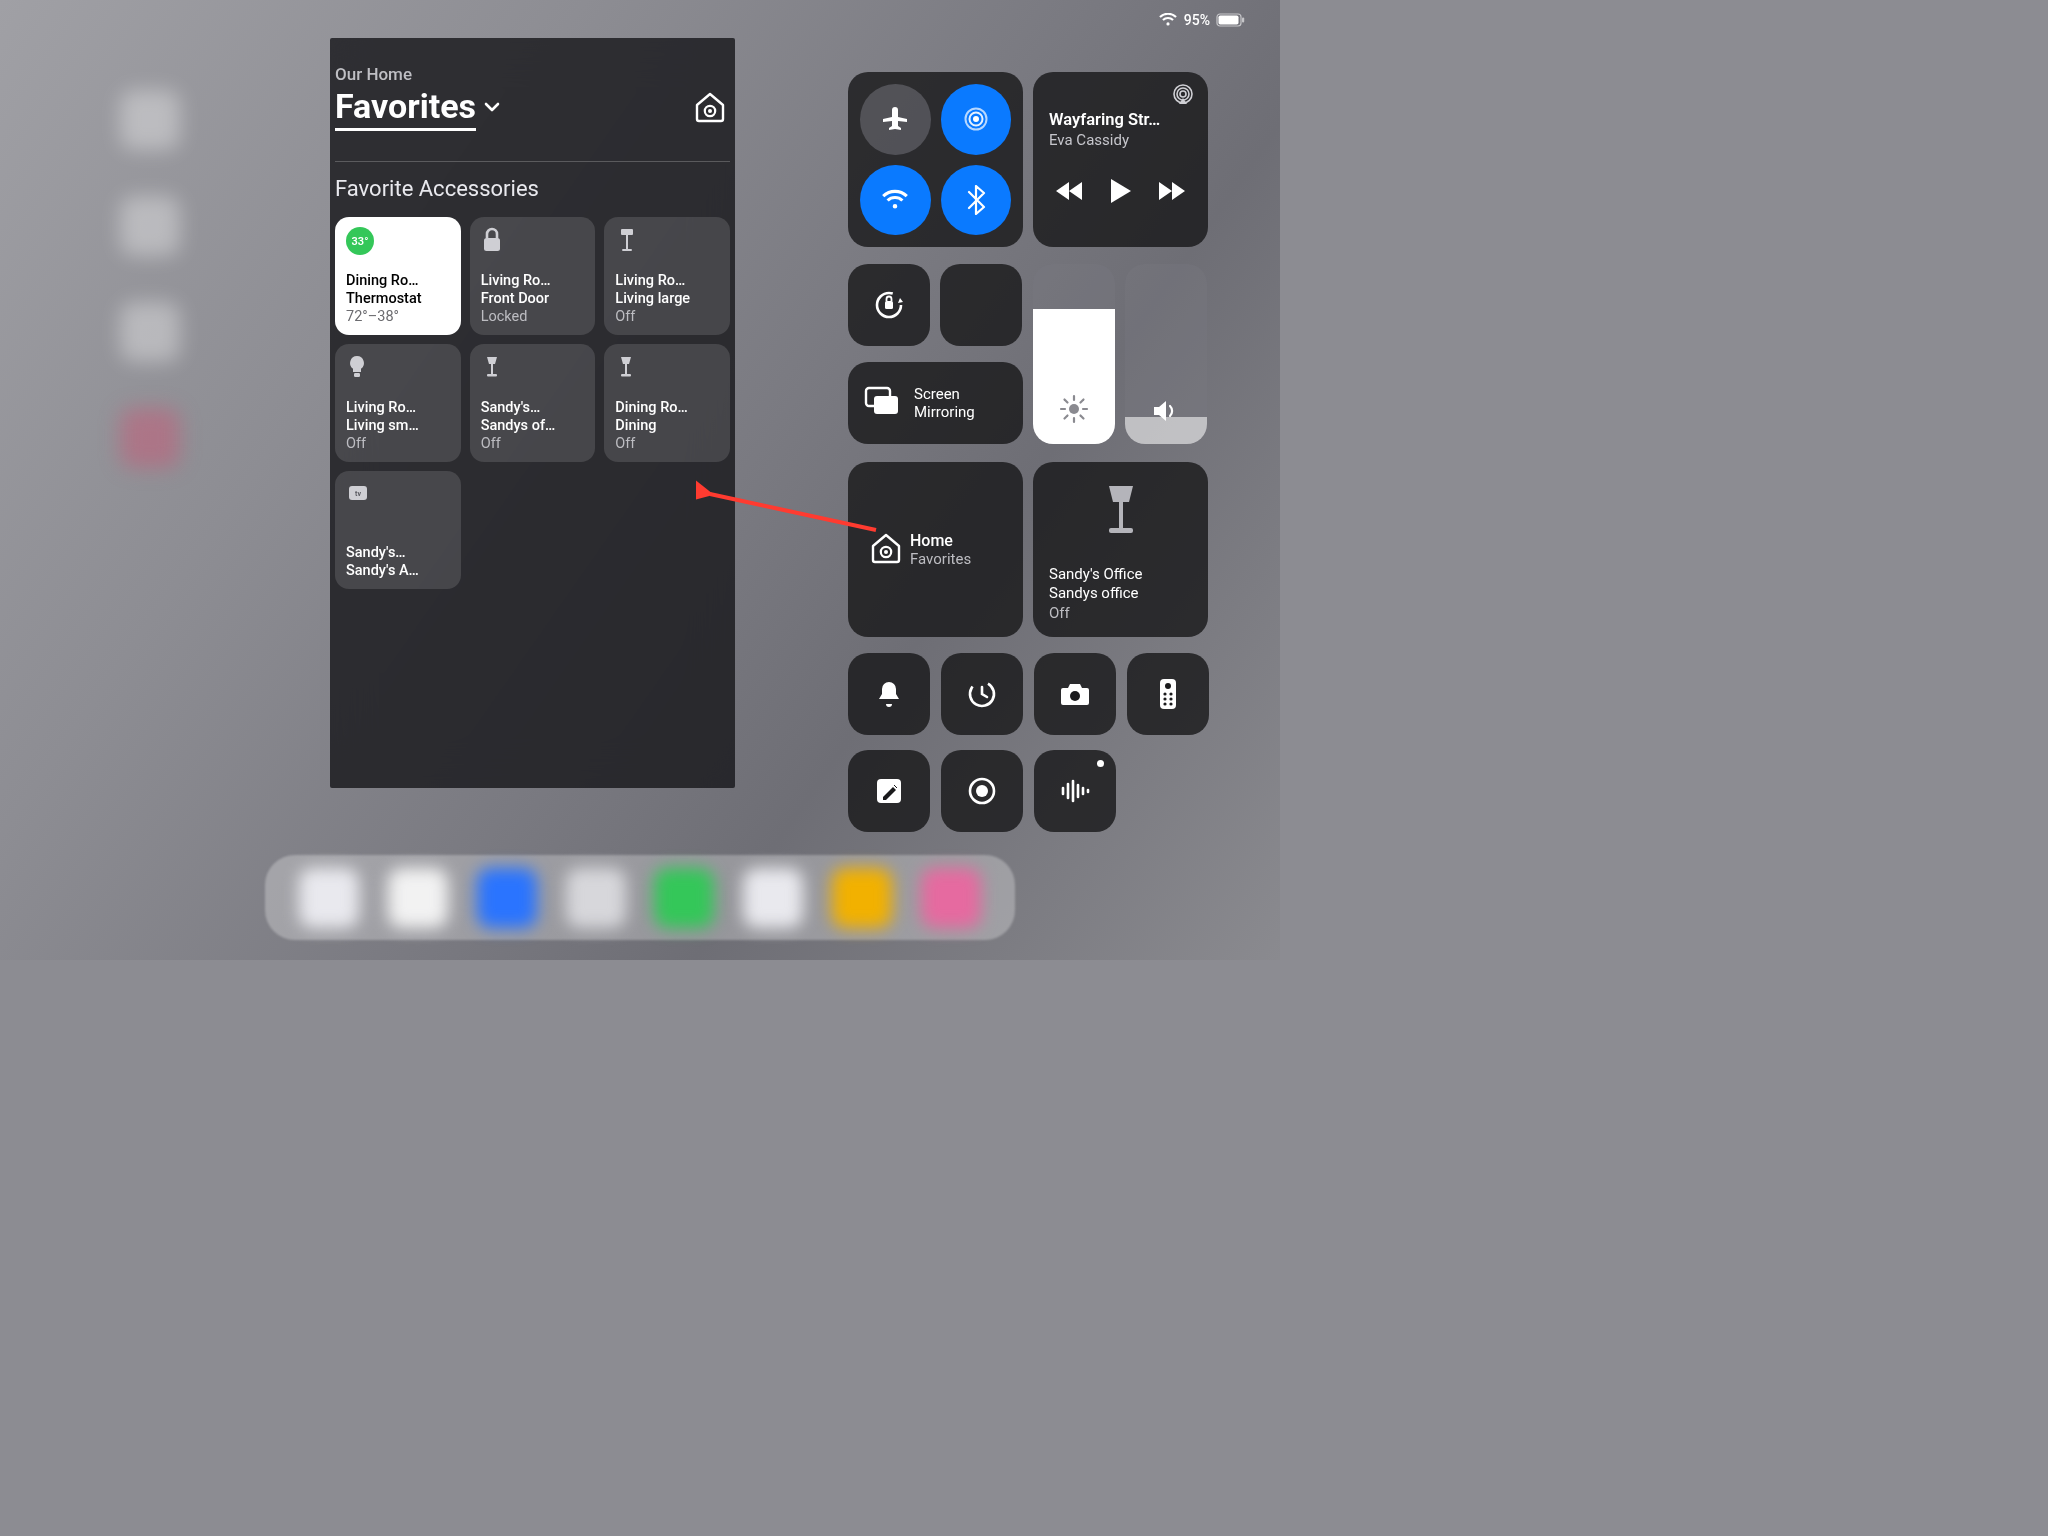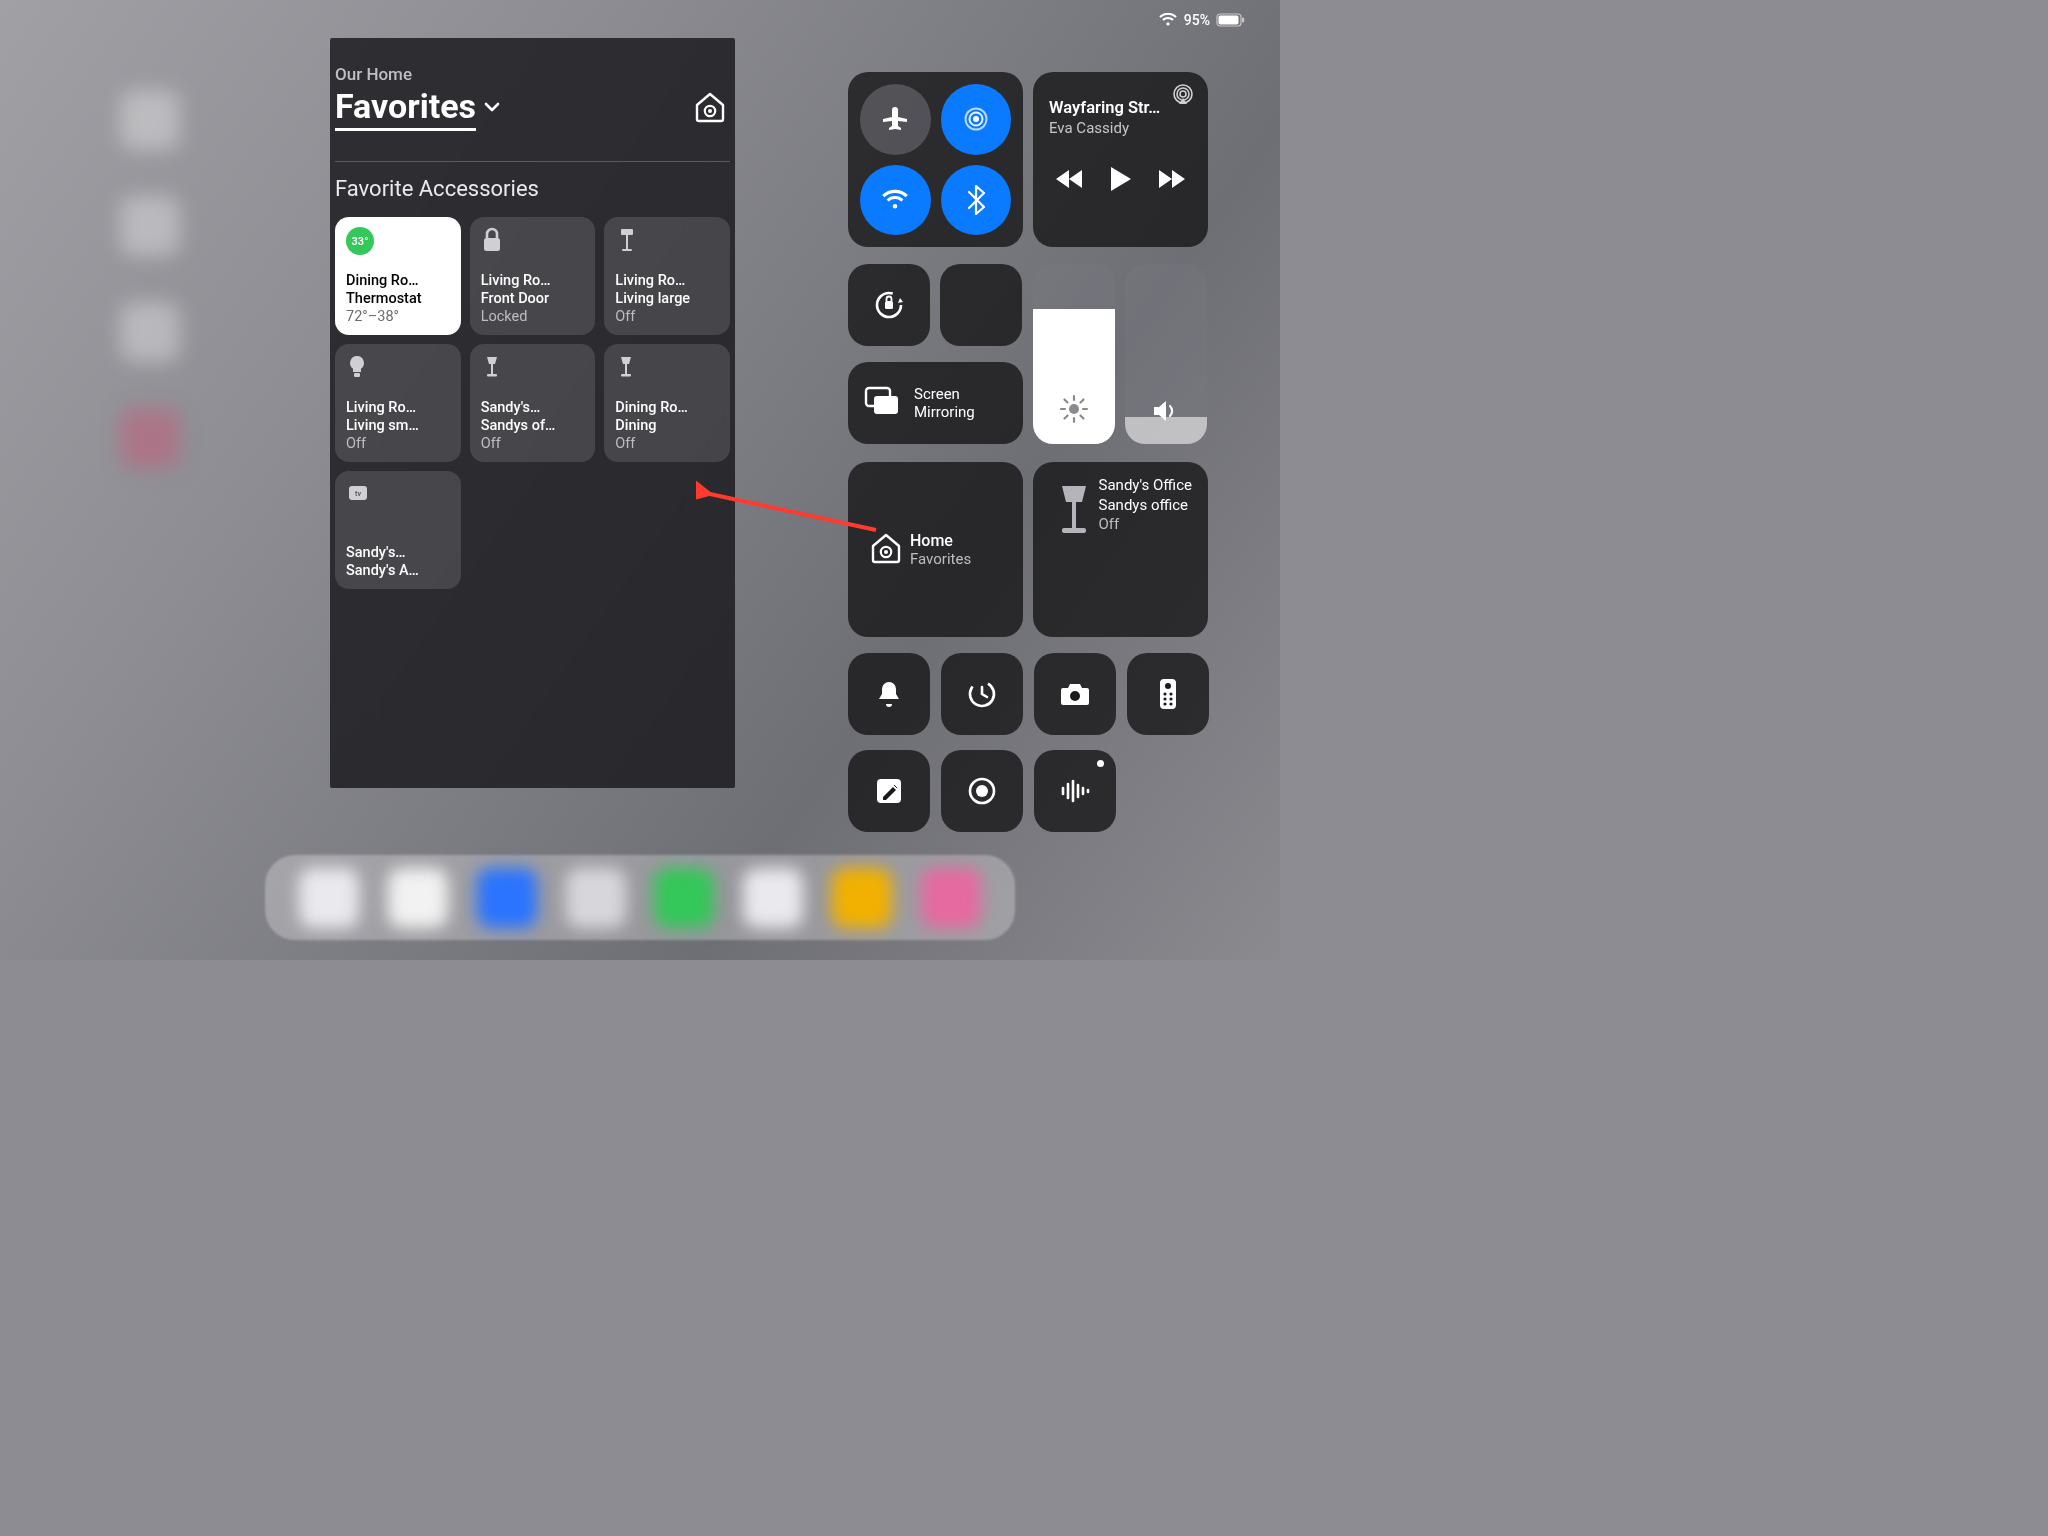--- a/index.html
+++ b/index.html
@@ -29,39 +29,39 @@
   .tile.active .tl .sub{color:#6c6c70}
   .badge-temp{width:28px;height:28px;border-radius:50%;background:#34c759;color:#fff;font-size:11px;font-weight:600;display:flex;align-items:center;justify-content:center}
   
   .cc{position:absolute;top:72px;right:62px;width:370px}
   .cc .mod{background:rgba(20,20,22,.78);border-radius:20px;position:absolute}
   .conn{left:0;top:0;width:175px;height:175px;display:grid;grid-template-columns:1fr 1fr;grid-template-rows:1fr 1fr;padding:12px;gap:10px}
   .conn .cbtn{border-radius:50%;display:flex;align-items:center;justify-content:center;color:#fff;cursor:pointer}
   .conn .cbtn.dim{background:rgba(120,120,128,.5)}
   .conn .cbtn.on{background:#0a7aff}
   .media{left:185px;top:0;width:175px;height:175px;padding:14px 16px 10px;color:#fff}
-  .media .mtitle{font-size:16.5px;font-weight:600;white-space:nowrap;overflow:hidden;text-overflow:ellipsis;margin-top:12px}
+  .media .mtitle{font-size:16.5px;font-weight:600;white-space:nowrap;overflow:hidden;text-overflow:ellipsis;margin-top:24px}
   .media .martist{font-size:15px;color:#c6c6cc;margin-top:2px}
   .media .mctrl{display:flex;justify-content:space-between;align-items:center;margin-top:28px;padding:0 6px}
   .lock{left:0;top:192px;width:82px;height:82px}
   .dnd{left:92px;top:192px;width:82px;height:82px}
   .sqbtn{display:flex;align-items:center;justify-content:center;cursor:pointer}
   .sm{left:0;top:290px;width:175px;height:82px;display:flex;align-items:center;gap:14px;padding:0 16px;color:#fff;cursor:pointer}
   .sm .smlab{font-size:15px;line-height:1.2}
   .bright{position:absolute;left:185px;top:192px;width:82px;height:180px;border-radius:20px;background:rgba(120,120,128,.35);overflow:hidden;cursor:pointer}
   .bright .fill{position:absolute;bottom:0;left:0;right:0;height:75%;background:#fff}
   .bright .sun{position:absolute;bottom:16px;left:50%;transform:translateX(-50%)}
   .vol{position:absolute;left:277px;top:192px;width:82px;height:180px;border-radius:20px;background:rgba(120,120,128,.35);overflow:hidden;cursor:pointer}
   .vol .fill{position:absolute;bottom:0;left:0;right:0;height:15%;background:rgba(255,255,255,.55)}
   .vol .spk{position:absolute;bottom:16px;left:50%;transform:translateX(-50%)}
   .hfav{left:0;top:390px;width:175px;height:175px;display:flex;flex-direction:column;justify-content:center;align-items:flex-start;padding:0 18px;gap:0;color:#fff;cursor:pointer}
   .hfav .row{display:flex;align-items:center;gap:4px}
   .hfav .lbls .t{font-size:16px;font-weight:500}
   .hfav .lbls .s{font-size:15px;color:#bdbdc2}
-  .so{left:185px;top:390px;width:175px;height:175px;padding:14px 16px;color:#fff;display:flex;flex-direction:row;justify-content:space-between;cursor:pointer}
+  .so{left:185px;top:390px;width:175px;height:175px;padding:14px 16px;color:#fff;display:flex;flex-direction:column;justify-content:space-between;cursor:pointer}
   .so .lamp{margin:0 auto;margin-top:6px}
   .so .txt{font-size:15px;line-height:1.3}
   .so .txt .st{color:#bdbdc2}
   .row-ic{position:absolute;left:0;top:581px;display:flex;gap:11px}
   .row-ic2{position:absolute;left:0;top:678px;display:flex;gap:11px}
   .ibtn{width:82px;height:82px;border-radius:20px;background:rgba(20,20,22,.78);display:flex;align-items:center;justify-content:center;cursor:pointer}
   
   .arrow{position:absolute;top:478px;left:696px;width:190px;height:60px;pointer-events:none}
   .ellip{white-space:nowrap;overflow:hidden;text-overflow:ellipsis;display:block}
 </style>

